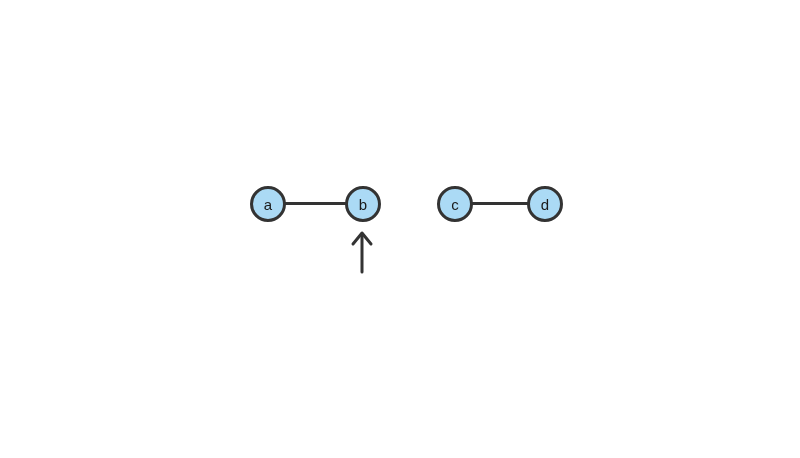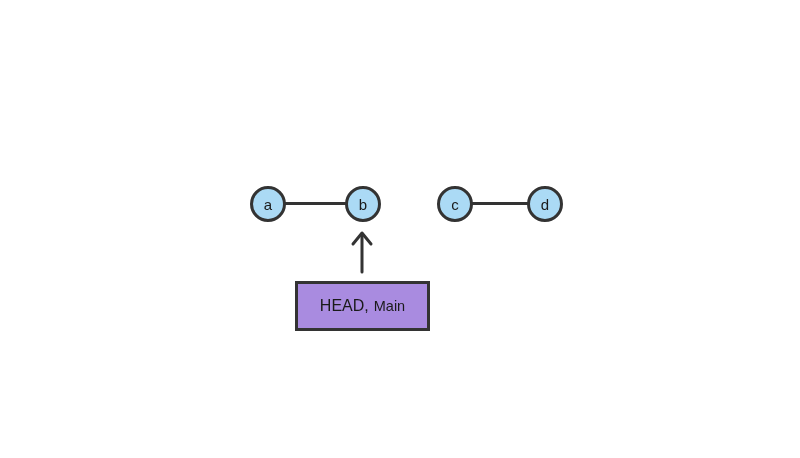--- a/index.html
+++ b/index.html
@@ -83,18 +83,14 @@
   </div>
   <div class="node" style="left: 527px; top: 186px;">
     <span>d</span>
   </div>
 
   <svg class="arrow" style="left: 348px; top: 230px;" width="28" height="44" viewBox="0 0 28 44">
     <path d="M14 42 L14 6" stroke="#333333" stroke-width="3" stroke-linecap="round" fill="none"></path>
     <path d="M5 14 L14 3 L23 14" stroke="#333333" stroke-width="3" stroke-linecap="round" stroke-linejoin="round" fill="none"></path>
   </svg>
 
-  <div class="label-box" style="left: 295px; top: 281px; width: 135px; height: 50px;">
-    <span class="primary">HEAD,</span>
-    <span class="secondary">Main</span>
-  </div>
 
 </div>
 
 </body></html>

